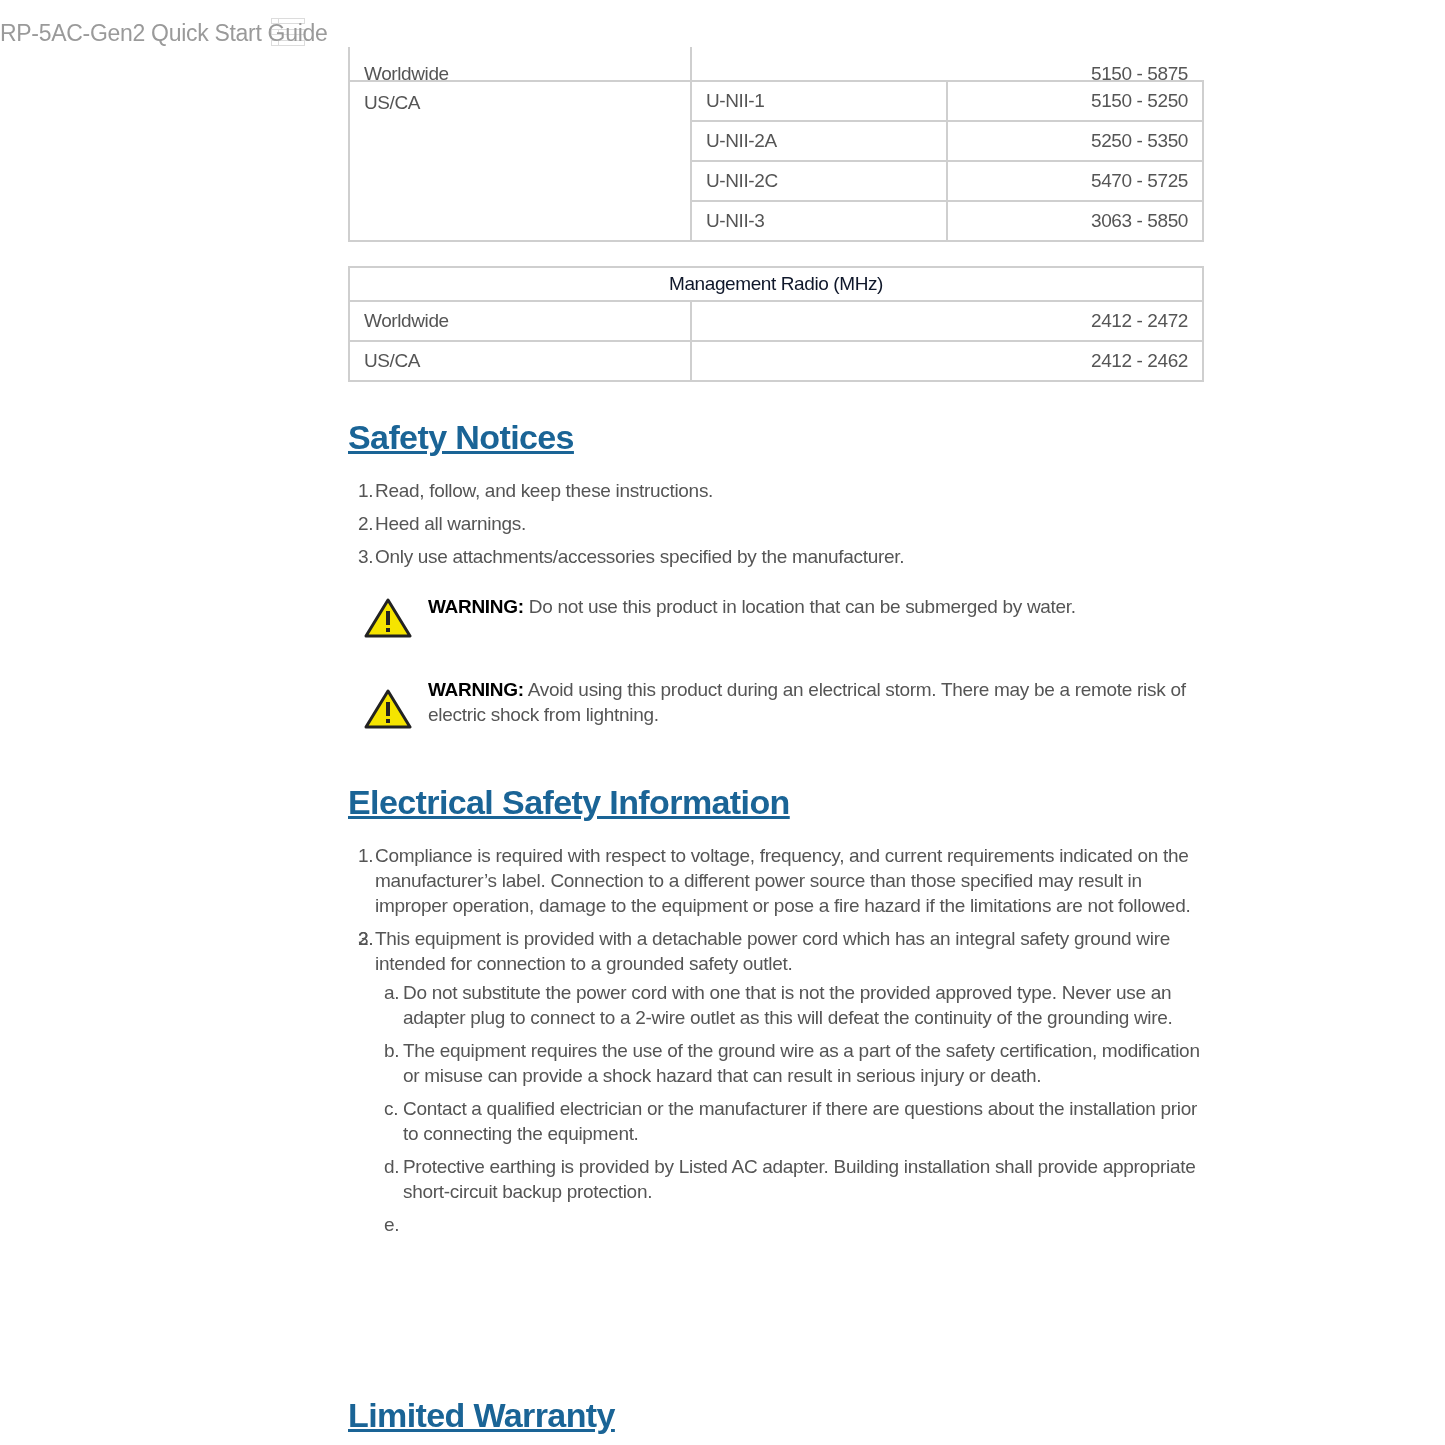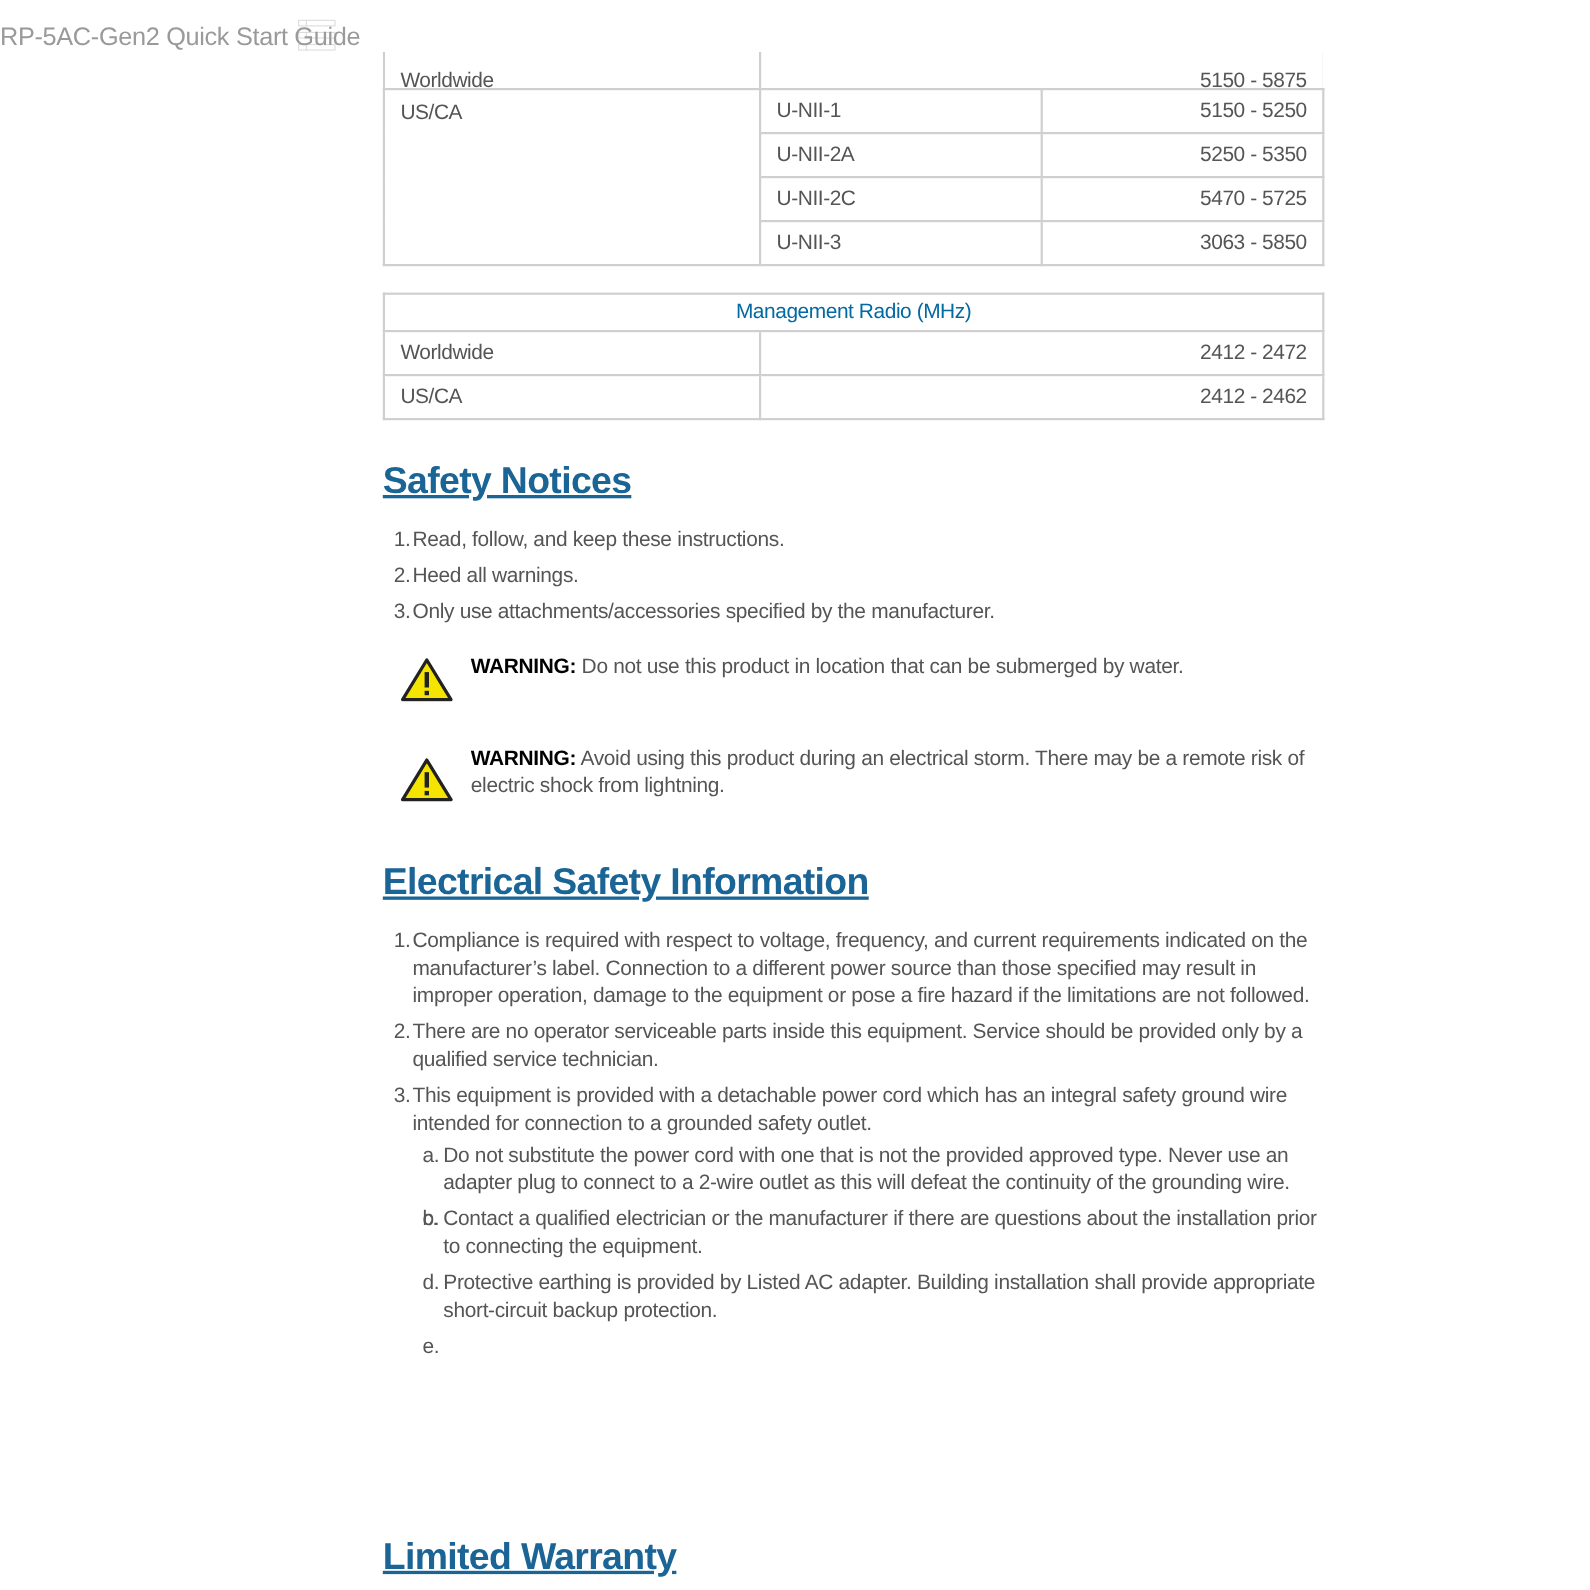--- a/index.html
+++ b/index.html
@@ -20,21 +20,21 @@
   .content { position: absolute; left: 316px; width: 854px; margin-left: 32px; }
   table.freq {
     width: 854px; border-collapse: collapse; table-layout: fixed;
     font-size: 19px; color: #555;
   }
   table.freq td {
     border: 2px solid #cfcfcf; height: 38px; padding: 0 14px;
     letter-spacing: -0.4px;
   }
   table.freq td.num { text-align: right; }
-  table.freq td.hdr { text-align: center; color: #0369a1; height: 32px; }
+  table.freq td.hdr { text-align: center; color: #0f172a; height: 32px; }
   table.freq td.top { vertical-align: top; padding-top: 10px; }
   .clip-top { position: absolute; top: 47px; height: 33px; overflow: hidden; }
   .clip-top table td { height: 38px; vertical-align: bottom; border-top: none; }
   .t1 { position: absolute; top: 80px; }
   .t2 { position: absolute; top: 266px; }
   h2 {
     margin: 0; font-size: 34px; font-weight: bold; color: #1a6496;
     letter-spacing: -0.6px; position: absolute; text-decoration: underline;
   }
   .list { position: absolute; font-size: 19px; color: #555; letter-spacing: -0.3px; }
@@ -147,24 +147,24 @@
       <rect x="22" y="30" width="4" height="4" fill="#222"></rect>
     </svg>
     <div class="txt" style="top:-8px"><span class="label">WARNING:</span><span> Avoid using this product during an electrical storm. There may be a remote risk of electric shock from lightning.</span></div>
   </div>
 </div>
 
 <div class="content" style="top:783px">
   <h2 style="top:0">Electrical Safety Information</h2>
   <div class="list" style="top:60px; width:854px">
     <div class="item"><span class="num">1.</span><span>Compliance is required with respect to voltage, frequency, and current requirements indicated on the manufacturer’s label. Connection to a different power source than those specified may result in improper operation, damage to the equipment or pose a fire hazard if the limitations are not followed.</span></div>
-    <div class="item"><span class="num">2.</span><span>There are no operator serviceable parts inside this equipment. Service should be provided only by a qualified service technician.</span></div>
+    <div class="item"><span class="num">2.</span></div>
     <div class="item" style="margin-bottom:4px"><span class="num">3.</span><span>This equipment is provided with a detachable power cord which has an integral safety ground wire intended for connection to a grounded safety outlet.</span></div>
     <div class="item sub"><span class="num">a.</span><span>Do not substitute the power cord with one that is not the provided approved type. Never use an adapter plug to connect to a 2-wire outlet as this will defeat the continuity of the grounding wire.</span></div>
-    <div class="item sub"><span class="num">b.</span></div>
+    <div class="item sub"><span class="num">b.</span><span>The equipment requires the use of the ground wire as a part of the safety certification, modification or misuse can provide a shock hazard that can result in serious injury or death.</span></div>
     <div class="item sub"><span class="num">c.</span><span>Contact a qualified electrician or the manufacturer if there are questions about the installation prior to connecting the equipment.</span></div>
     <div class="item sub"><span class="num">d.</span><span>Protective earthing is provided by Listed AC adapter. Building installation shall provide appropriate short-circuit backup protection.</span></div>
     <div class="item sub"><span class="num">e.</span></div>
   </div>
 </div>
 
 <div class="content" style="top:1396px">
   <h2 style="top:0">Limited Warranty</h2>
 </div>
 

